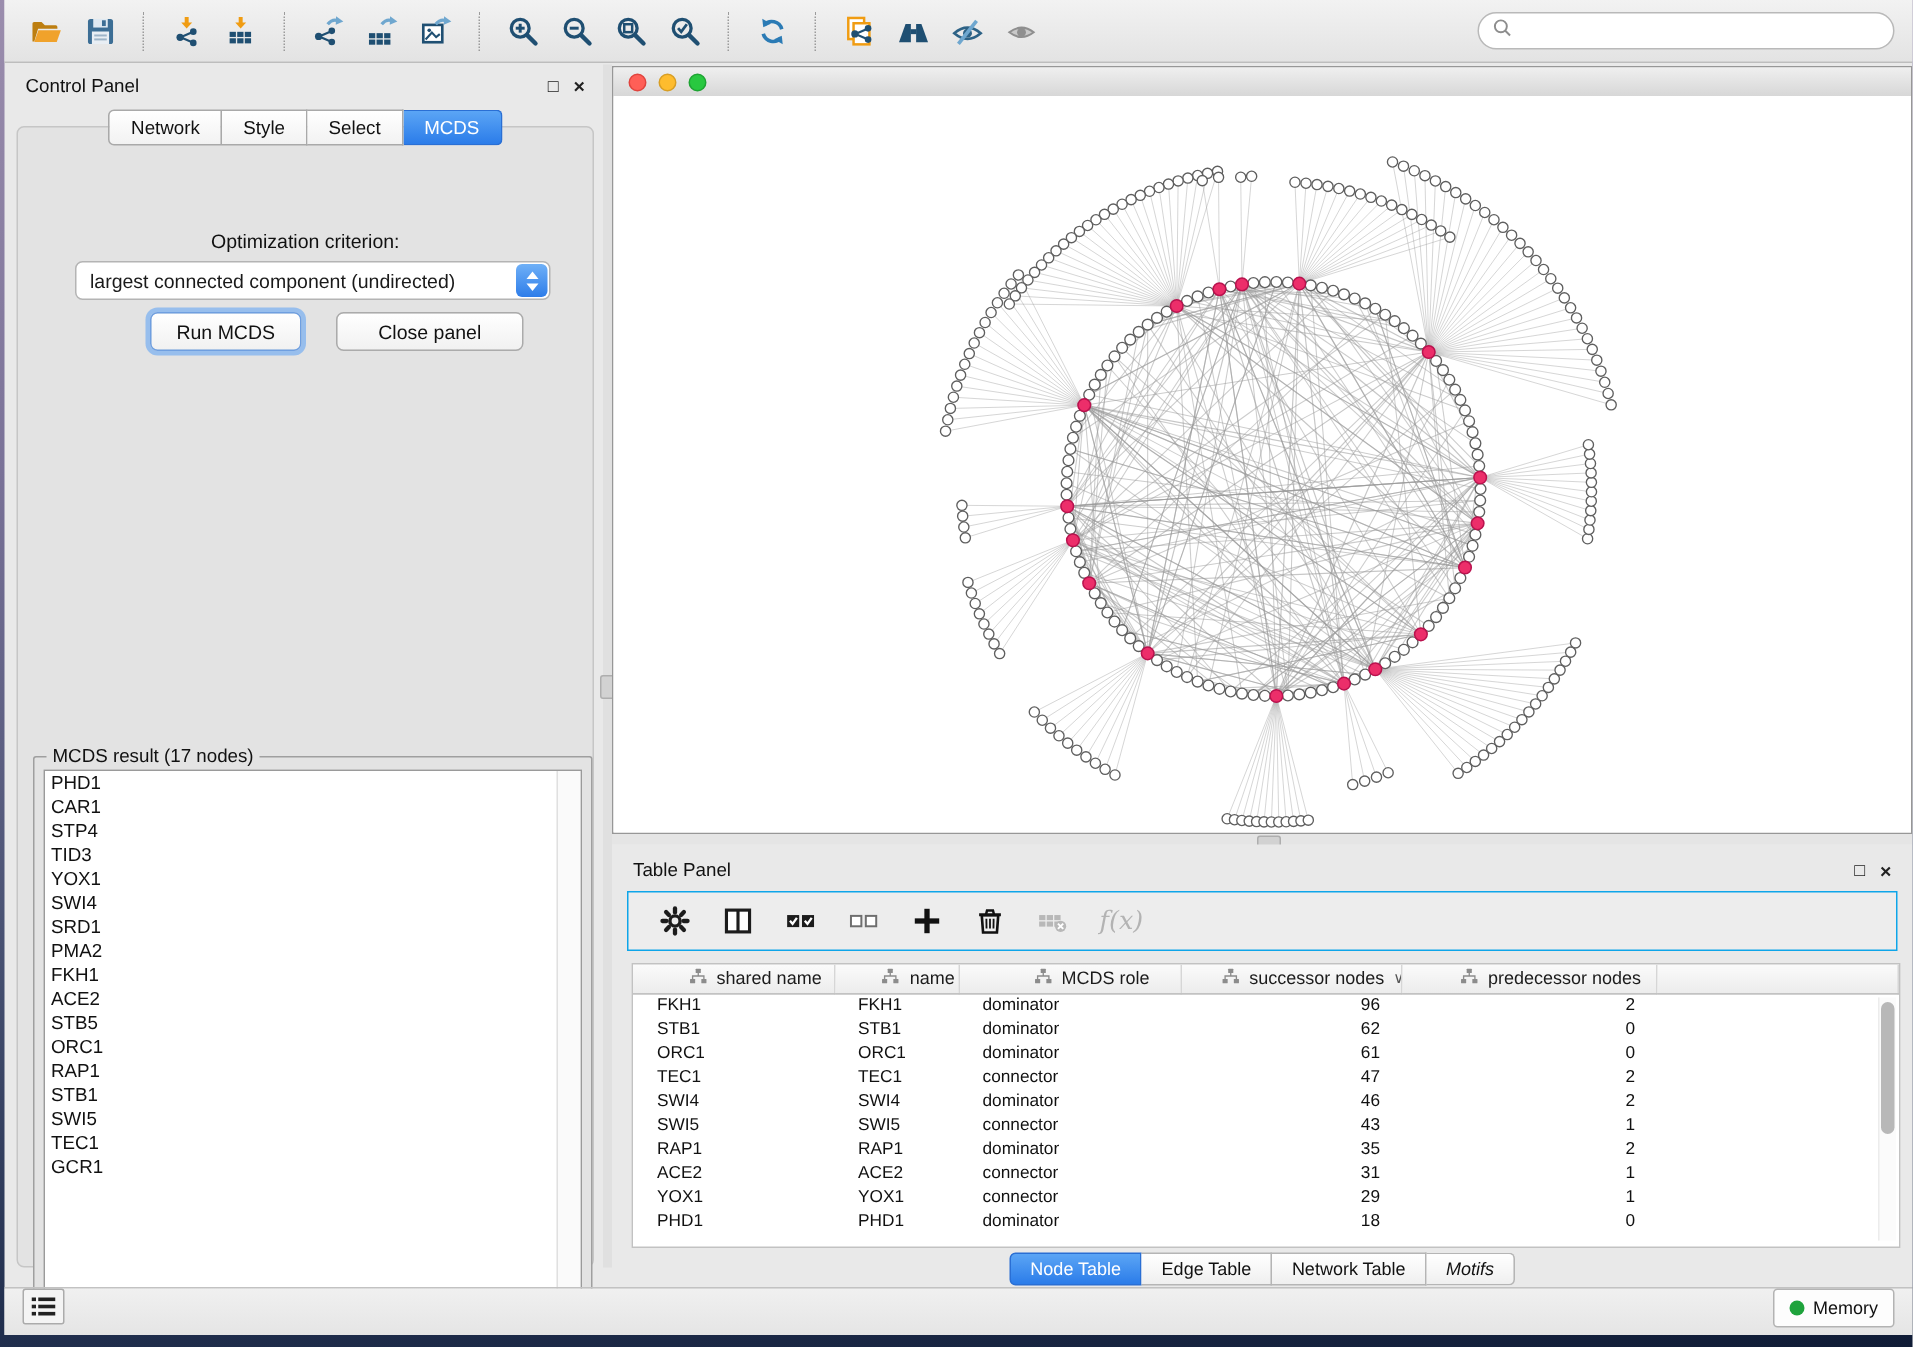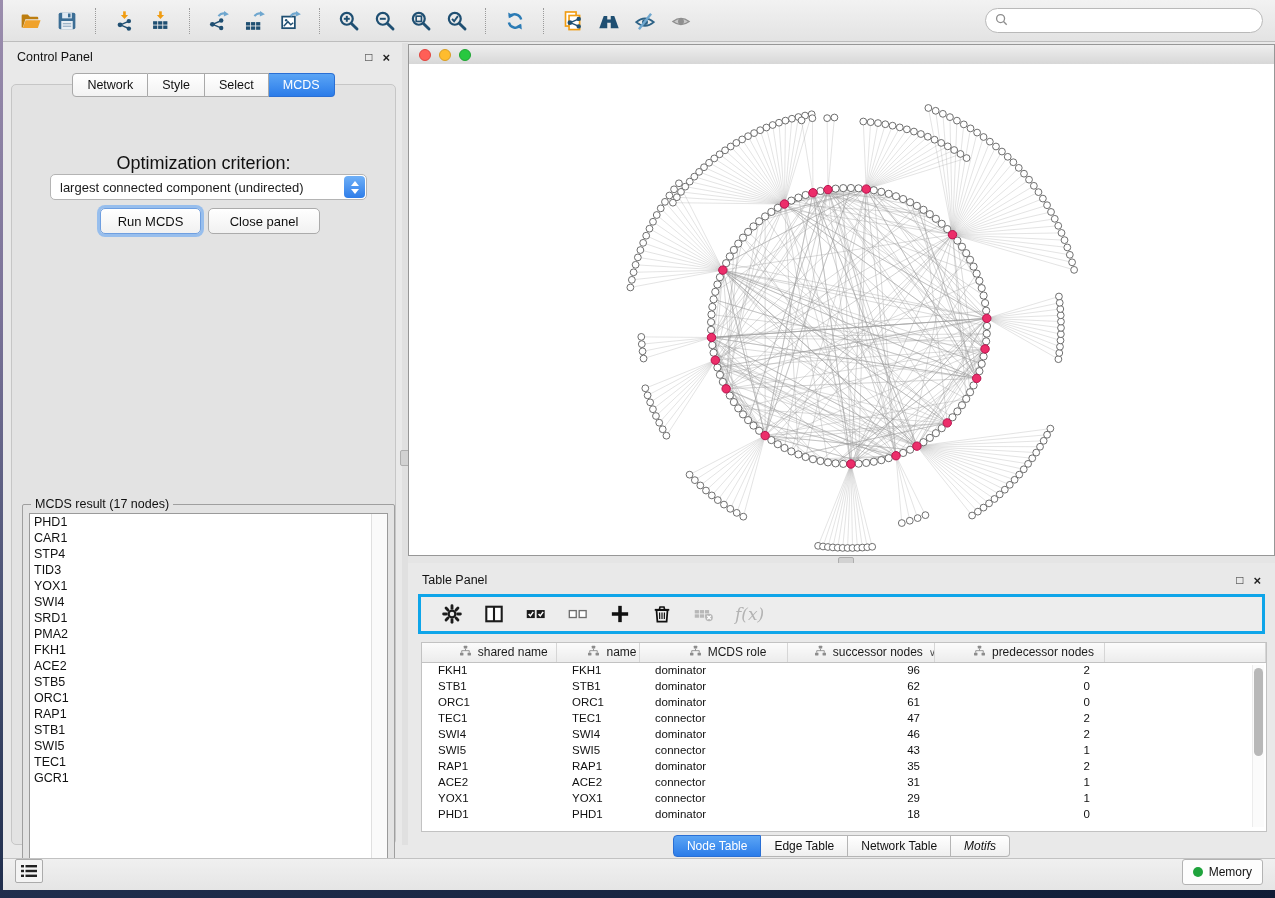--- a/index.html
+++ b/index.html
@@ -29,32 +29,32 @@
   .wb{font-size:12px;color:#222;line-height:1;cursor:default}
   .wb.close{font-weight:bold;font-size:13px}
   .cp-tabs{position:absolute;left:0;right:0;top:30px;display:flex;justify-content:center;z-index:3;}
   .cp-tab{height:22px;padding:0 14px;display:flex;align-items:center;font-size:12.5px;
     background:linear-gradient(#ffffff,#f2f2f2);border:1px solid #a9a9a9;border-left:none;color:#111;}
   .cp-tab:first-child{border-left:1px solid #a9a9a9;border-radius:4px 0 0 4px;}
   .cp-tab:last-child{border-radius:0 4px 4px 0;}
   .cp-tab.active{background:linear-gradient(#5ba5f5,#2b7ce9);border-color:#2a6fd4;color:#fff;}
   .cp-content{position:absolute;left:6px;right:6px;top:41px;bottom:0;background:#e3e3e3;
     border:1px solid #c6c6c6;border-radius:5px;}
-  .opt-label{position:absolute;left:0;right:0;top:68px;text-align:center;font-size:18px;color:#111;}
+  .opt-label{position:absolute;left:0;right:0;top:68px;text-align:center;font-size:13px;color:#111;}
   .opt-select{position:absolute;left:38px;top:89px;width:317px;height:26px;background:#fff;
     border:1px solid #b4b4b4;border-radius:5px;display:flex;align-items:center;box-sizing:border-box;}
   .opt-select .val{flex:1;font-size:13px;padding-left:9px;white-space:nowrap;overflow:hidden;}
   .opt-stepper{width:21px;align-self:stretch;margin:1px;border-radius:4px;
     background:linear-gradient(#6fb0f7,#2e7de9);display:flex;flex-direction:column;align-items:center;justify-content:center;gap:3px;}
   .tri{width:0;height:0;border-left:4px solid transparent;border-right:4px solid transparent;}
   .tri.up{border-bottom:5px solid #fff}.tri.down{border-top:5px solid #fff}
   .cp-btn{position:absolute;top:123px;height:26px;background:linear-gradient(#ffffff,#f1f1f1);
     border:1px solid #ababab;border-radius:5px;font-size:13px;display:flex;align-items:center;justify-content:center;box-sizing:border-box;color:#111}
   .cp-btn.run{left:88px;width:101px;box-shadow:0 0 0 3px rgba(90,160,245,.55);border-color:#6f9fe0;}
-  .cp-btn.closep{left:196px;width:112px;}
+  .cp-btn.closep{left:212px;width:125px;}
   .result-box{position:absolute;left:10px;top:419px;width:373px;height:374px;box-sizing:border-box;
     border:1px solid #9f9f9f;border-radius:2px;background:#e3e3e3;}
   .result-legend{position:absolute;left:8px;top:-8px;background:#e3e3e3;padding:0 4px;font-size:12.5px;color:#111;}
   .result-list{position:absolute;left:6px;right:6px;top:8px;bottom:6px;background:#fff;
     border:1px solid #9a9a9a;overflow:hidden;}
   .result-scroll{position:absolute;right:0;top:0;bottom:0;width:15px;background:#fafafa;border-left:1px solid #e0e0e0;}
   .result-item{font-size:12.5px;line-height:16px;padding-left:4px;color:#111;}
 
   
   .v-divider{position:absolute;left:399px;top:43px;width:6px;height:802px;background:#e0e0e0;}
@@ -73,21 +73,21 @@
   .tl.yellow{background:#febc2e;border:1px solid #d89e24}
   .tl.green{background:#28c840;border:1px solid #1ea433}
   .nw-title{position:absolute;left:0;right:0;text-align:center;font-size:12px;color:#111;font-weight:500;}
   .nw-canvas{position:absolute;left:0;top:19px;right:0;bottom:0;background:#fff;}
 
   
   .table-panel{position:absolute;left:405px;top:563px;width:867px;height:295px;background:#e9e9e9;}
   .tp-header{height:26px;display:flex;align-items:center;padding:4px 14px 0 14px;}
   .tp-title{font-size:12.5px;color:#111;}
   .tp-toolbar{position:absolute;left:10px;right:10px;top:31px;height:40px;box-sizing:border-box;
-    background:#ededed;border:3px solid #0ea5e9;display:flex;align-items:center;gap:20px;padding-left:20px;}
+    background:#ededed;border:1px solid #0ea5e9;display:flex;align-items:center;gap:20px;padding-left:20px;}
   .tp-tool{display:flex;align-items:center;justify-content:center;}
   .fx{font-family:"DejaVu Serif",serif;font-style:italic;font-size:17px;color:#b3b3b3;}
   .tbl-wrap{position:absolute;left:13px;top:79px;width:846px;height:190px;background:#fff;
     border:1px solid #c2c2c2;box-sizing:border-box;overflow:hidden;}
   table.node-table{border-collapse:collapse;width:100%;table-layout:fixed;}
   .node-table th{height:19px;box-sizing:border-box;font-size:12px;font-weight:normal;color:#1c1c1c;
     background:linear-gradient(#fbfbfb,#ececec);border-right:1px solid #d6d6d6;border-bottom:1px solid #c2c2c2;
     white-space:nowrap;overflow:hidden;}
   .th-inner{display:flex;align-items:center;justify-content:center;gap:6px;padding-left:29px;}
   .sort-ind{font-size:10px;color:#555;}

